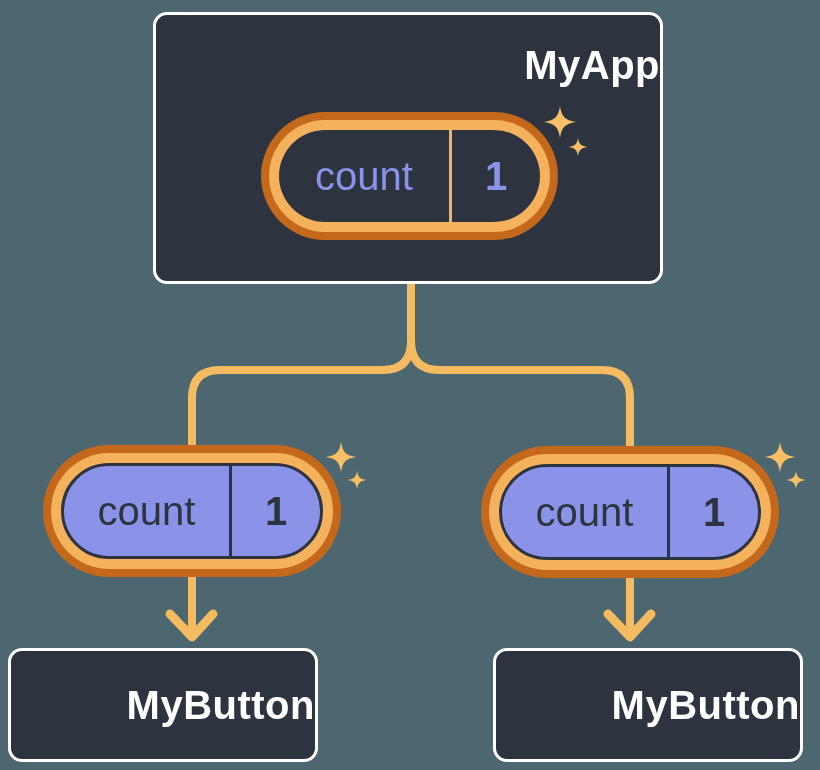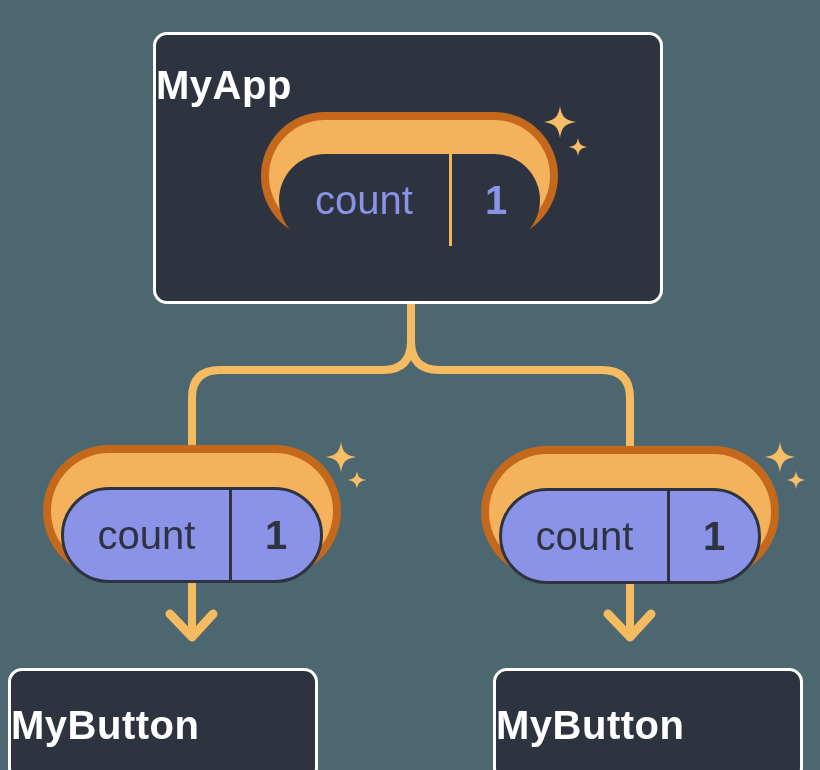--- a/index.html
+++ b/index.html
@@ -47,22 +47,21 @@
   }
   .sparkle { fill: var(--sparkle); }
 
   .node {
     position: absolute;
     background: var(--node-background);
     border: 3px solid var(--node-border);
     border-radius: 14px;
     color: var(--node-text);
     display: flex;
-    justify-content: flex-start;
-    margin-top: 20px;
+    justify-content: flex-end;
   }
   .node-root {
     left: 153px; top: 12px;
     width: 510px; height: 272px;
     align-items: flex-start;
     padding-top: 28px;
   }
   .node-leaf {
     width: 310px; height: 114px;
     top: 648px;
@@ -90,21 +89,20 @@
     background: var(--pill-ring-inner);
     border-radius: 999px;
     padding: 10px;
   }
   .pill-inner {
     width: 100%; height: 100%;
     border-radius: 999px;
     display: flex;
     align-items: stretch;
     overflow: hidden;
-    margin-top: 24px;
   }
   .pill-state .pill-inner {
     background: var(--pill-fill-state);
     color: var(--pill-text-state);
   }
   .pill-prop .pill-inner {
     background: var(--pill-fill-prop);
     color: var(--pill-text-prop);
     border: 3px solid var(--node-background);
   }

